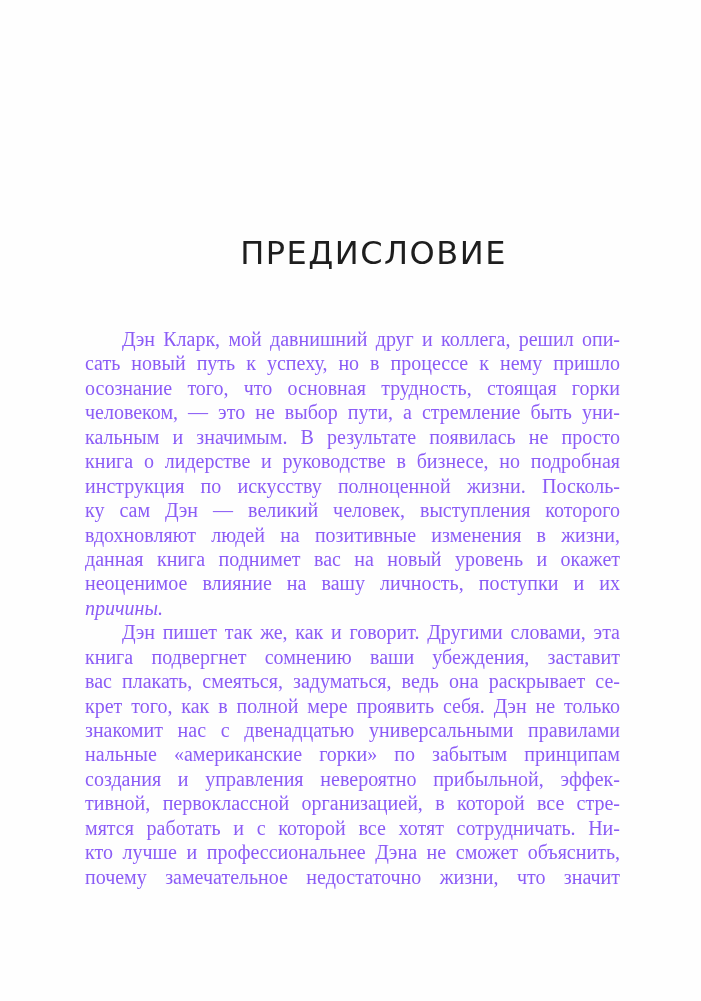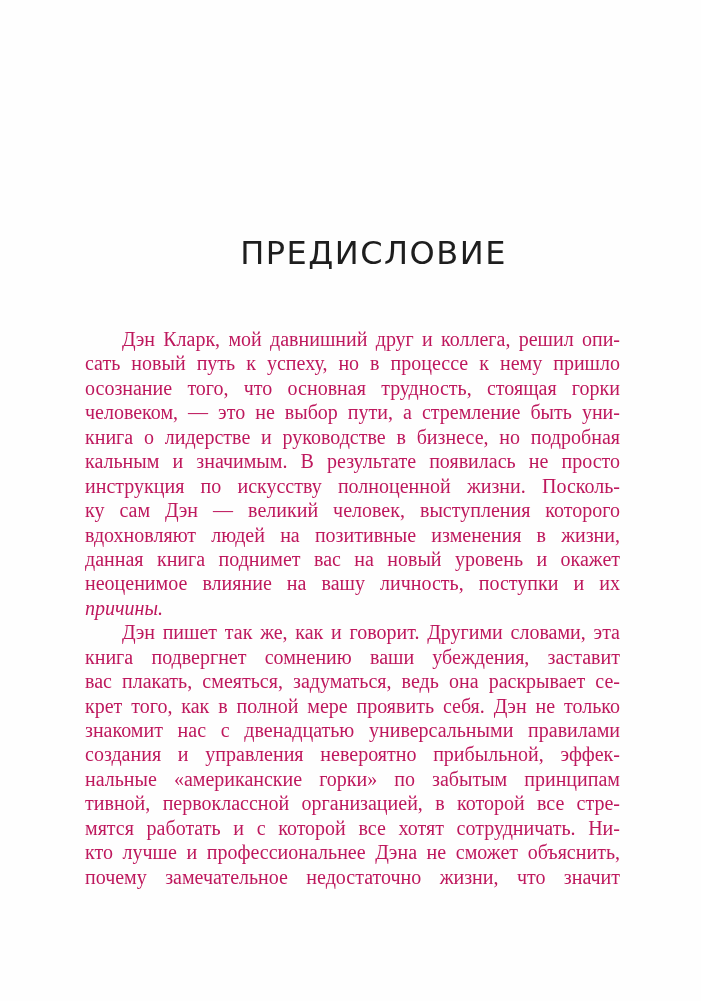--- a/index.html
+++ b/index.html
@@ -44,21 +44,21 @@
       width: 535px;
     }
     .line {
       display: block;
       height: 24.45px;
       line-height: 24.45px;
       font-size: 20px;
       white-space: nowrap;
       text-align: justify;
       text-align-last: justify;
-      color: #be185d;
+      color: #8b5cf6;
     }
     .line.indent {
       padding-left: 37px;
     }
     .line.last {
       text-align-last: left;
       font-style: italic;
     }
   </style>
 </head>
@@ -66,36 +66,36 @@
 
 <div class="page">
   <h1 class="chapter-title">ПРЕДИСЛОВИЕ</h1>
 
   <div class="body-text">
     <div>
       <span class="line indent">Дэн Кларк, мой давнишний друг и коллега, решил опи-</span>
       <span class="line">сать новый путь к успеху, но в процессе к нему пришло</span>
       <span class="line">осознание того, что основная трудность, стоящая горки</span>
       <span class="line">человеком, — это не выбор пути, а стремление быть уни-</span>
+      <span class="line">кальным и значимым. В результате появилась не просто</span>
       <span class="line">книга о лидерстве и руководстве в бизнесе, но подробная</span>
-      <span class="line">кальным и значимым. В результате появилась не просто</span>
       <span class="line">инструкция по искусству полноценной жизни. Посколь-</span>
       <span class="line">ку сам Дэн — великий человек, выступления которого</span>
       <span class="line">вдохновляют людей на позитивные изменения в жизни,</span>
       <span class="line">данная книга поднимет вас на новый уровень и окажет</span>
       <span class="line">неоценимое влияние на вашу личность, поступки и их</span>
       <span class="line last">причины.</span>
     </div>
     <div>
       <span class="line indent">Дэн пишет так же, как и говорит. Другими словами, эта</span>
       <span class="line">книга подвергнет сомнению ваши убеждения, заставит</span>
       <span class="line">вас плакать, смеяться, задуматься, ведь она раскрывает се-</span>
       <span class="line">крет того, как в полной мере проявить себя. Дэн не только</span>
       <span class="line">знакомит нас с двенадцатью универсальными правилами</span>
+      <span class="line">нальные «американские горки» по забытым принципам</span>
       <span class="line">создания и управления невероятно прибыльной, эффек-</span>
-      <span class="line">нальные «американские горки» по забытым принципам</span>
       <span class="line">тивной, первоклассной организацией, в которой все стре-</span>
       <span class="line">мятся работать и с которой все хотят сотрудничать. Ни-</span>
       <span class="line">кто лучше и профессиональнее Дэна не сможет объяснить,</span>
       <span class="line">почему замечательное недостаточно жизни, что значит</span>
     </div>
   </div>
 </div>
 
 </body></html>

